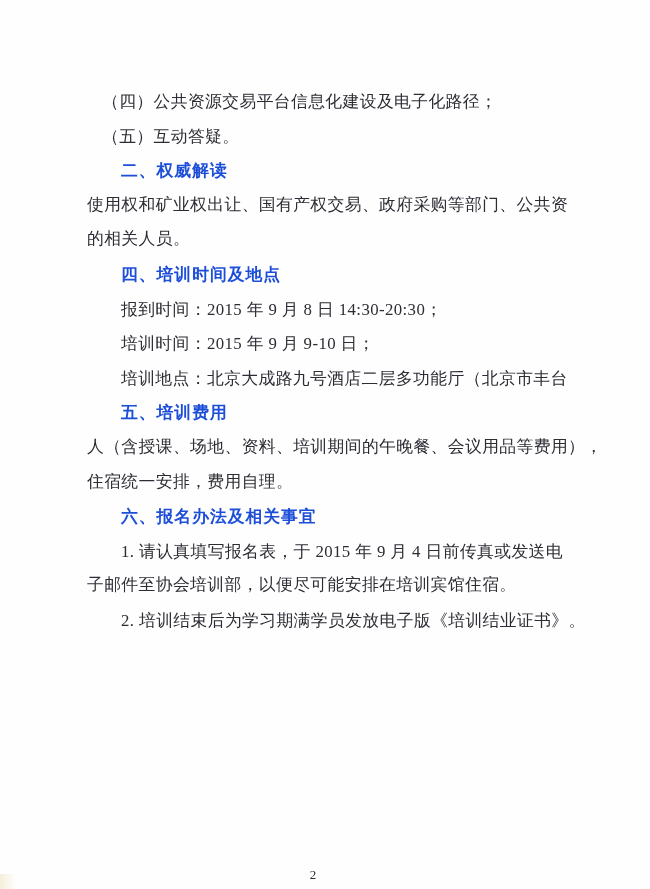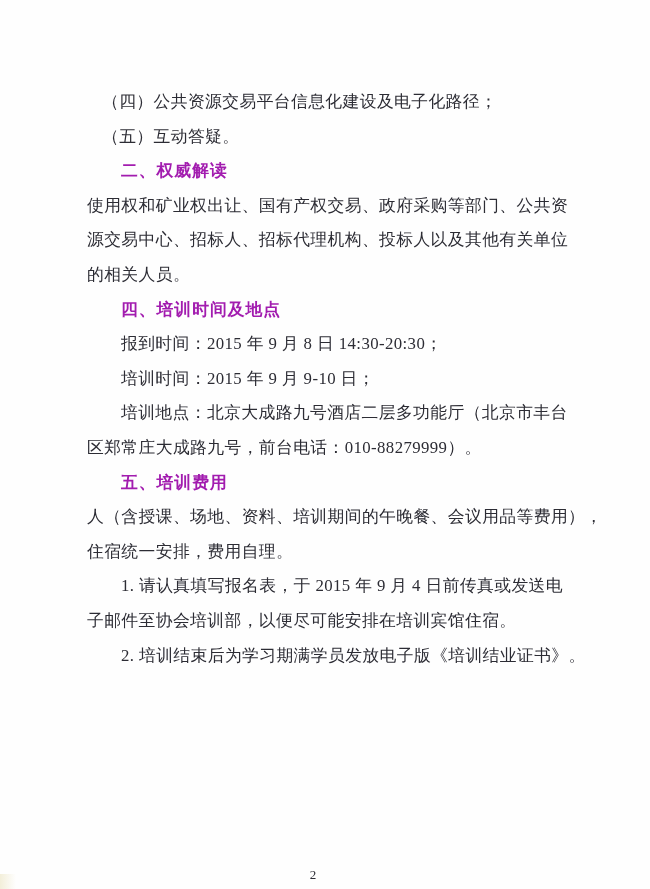--- a/index.html
+++ b/index.html
@@ -25,24 +25,24 @@
   }
   .line {
     height: 34.6px;
     line-height: 34.6px;
     font-size: 16.8px;
     letter-spacing: 0.4px;
     white-space: nowrap;
   }
   .indent-1 { padding-left: 15px; }   
   .indent-2 { padding-left: 34px; }   
-  .flush    { padding-left: 0; }      
+  .flush    { padding-left: 0; font-family: Liberation Mono, monospace; }      
   .heading  {
     font-weight: 700;
-    color: #a21caf;
+    color: #1d4ed8;
     letter-spacing: 1px;
   }
   .page-number {
     position: absolute;
     top: 836px;
     left: 0;
     width: 650px;
     text-align: center;
     font-size: 13px;
     color: #2c2c34;
@@ -62,30 +62,29 @@
 </style>
 </head>
 <body>
 
 <div class="page">
 
   <div class="line indent-1">（四）公共资源交易平台信息化建设及电子化路径；</div>
   <div class="line indent-1">（五）互动答疑。</div>
   <div class="line indent-2 heading">二、权威解读</div>
   <div class="line flush">使用权和矿业权出让、国有产权交易、政府采购等部门、公共资</div>
-  <div class="line flush">源交易中心、招标人、招标代理机构、投标人以及其他有关单位</div>
   <div class="line flush">的相关人员。</div>
   <div class="line indent-2 heading">四、培训时间及地点</div>
   <div class="line indent-2">报到时间：2015 年 9 月 8 日 14:30-20:30；</div>
   <div class="line indent-2">培训时间：2015 年 9 月 9-10 日；</div>
   <div class="line indent-2">培训地点：北京大成路九号酒店二层多功能厅（北京市丰台</div>
-  <div class="line flush">区郑常庄大成路九号，前台电话：010-88279999）。</div>
   <div class="line indent-2 heading">五、培训费用</div>
   <div class="line flush">人（含授课、场地、资料、培训期间的午晚餐、会议用品等费用），</div>
   <div class="line flush">住宿统一安排，费用自理。</div>
+  <div class="line indent-2 heading">六、报名办法及相关事宜</div>
   <div class="line indent-2">1. 请认真填写报名表，于 2015 年 9 月 4 日前传真或发送电</div>
   <div class="line flush">子邮件至协会培训部，以便尽可能安排在培训宾馆住宿。</div>
   <div class="line indent-2">2. 培训结束后为学习期满学员发放电子版《培训结业证书》。</div>
 
   <div class="page-number">2</div>
 
   <div class="scan-edge-tint"></div>
 </div>
 
 </body></html>

